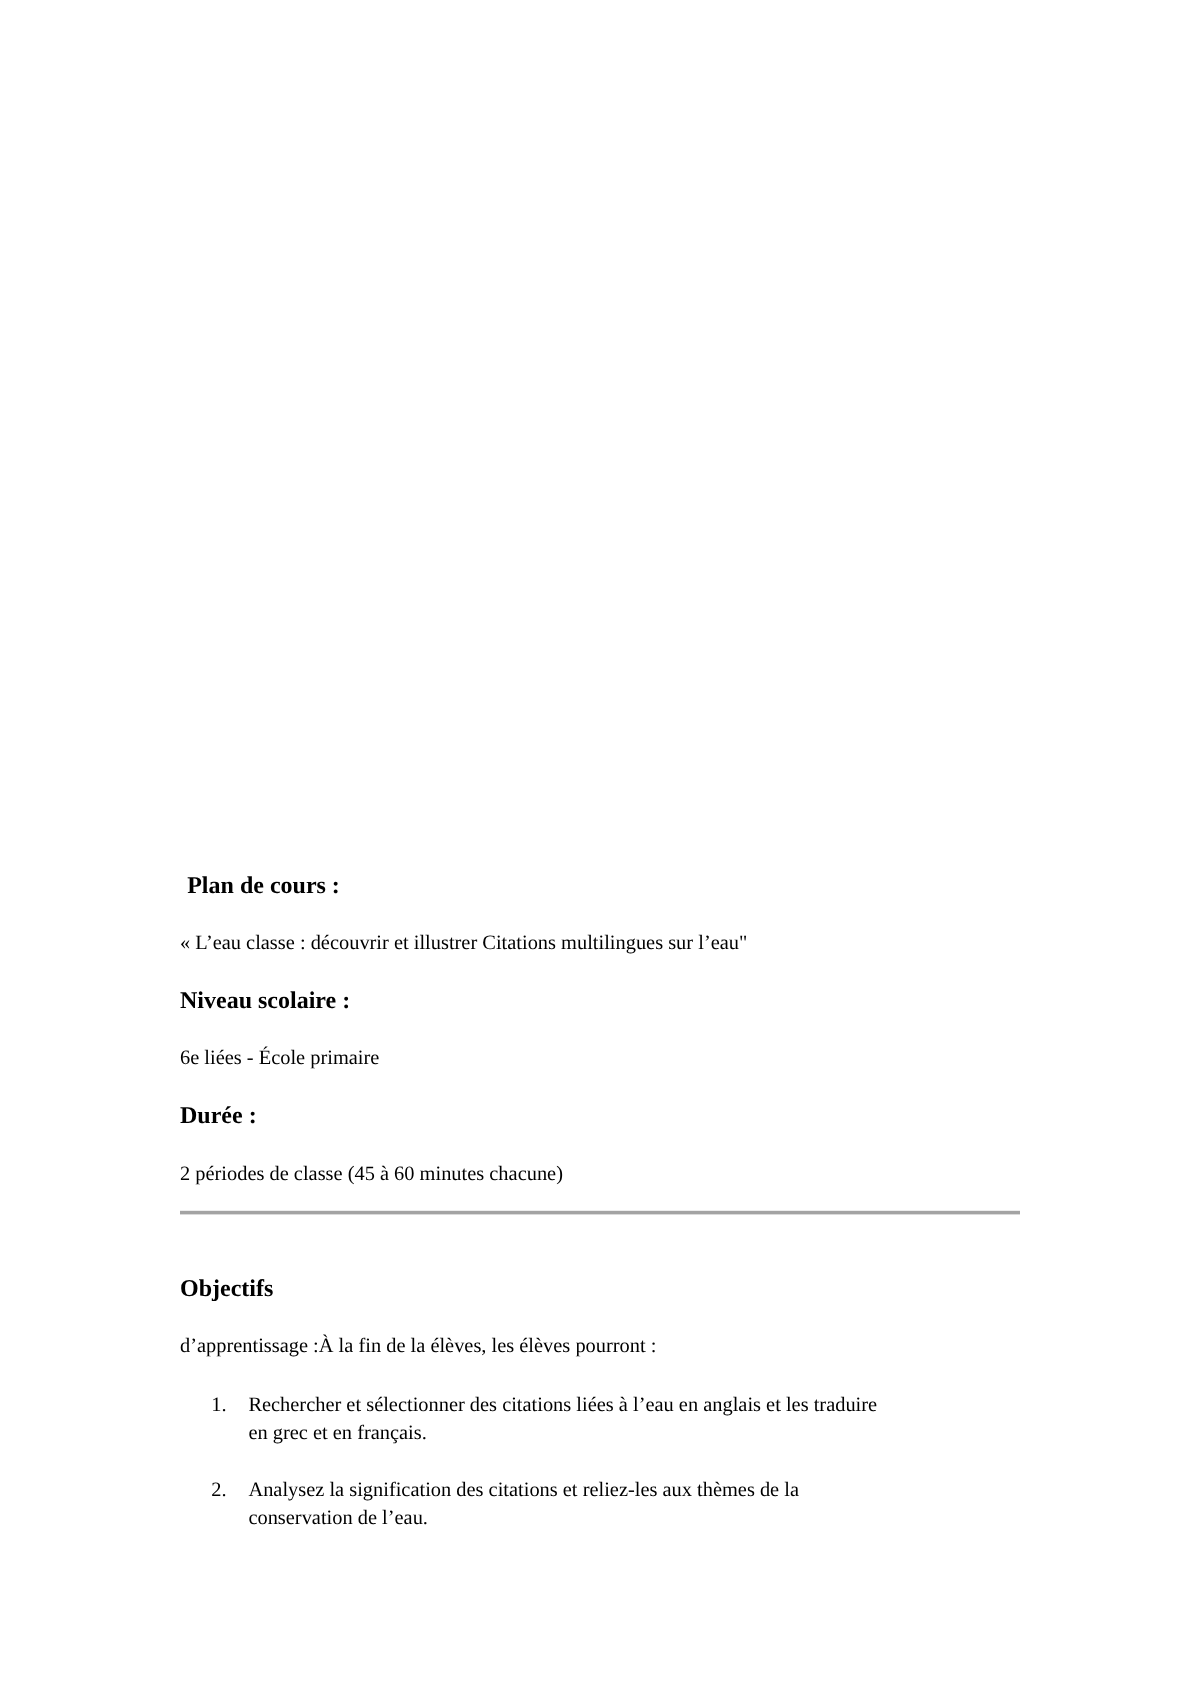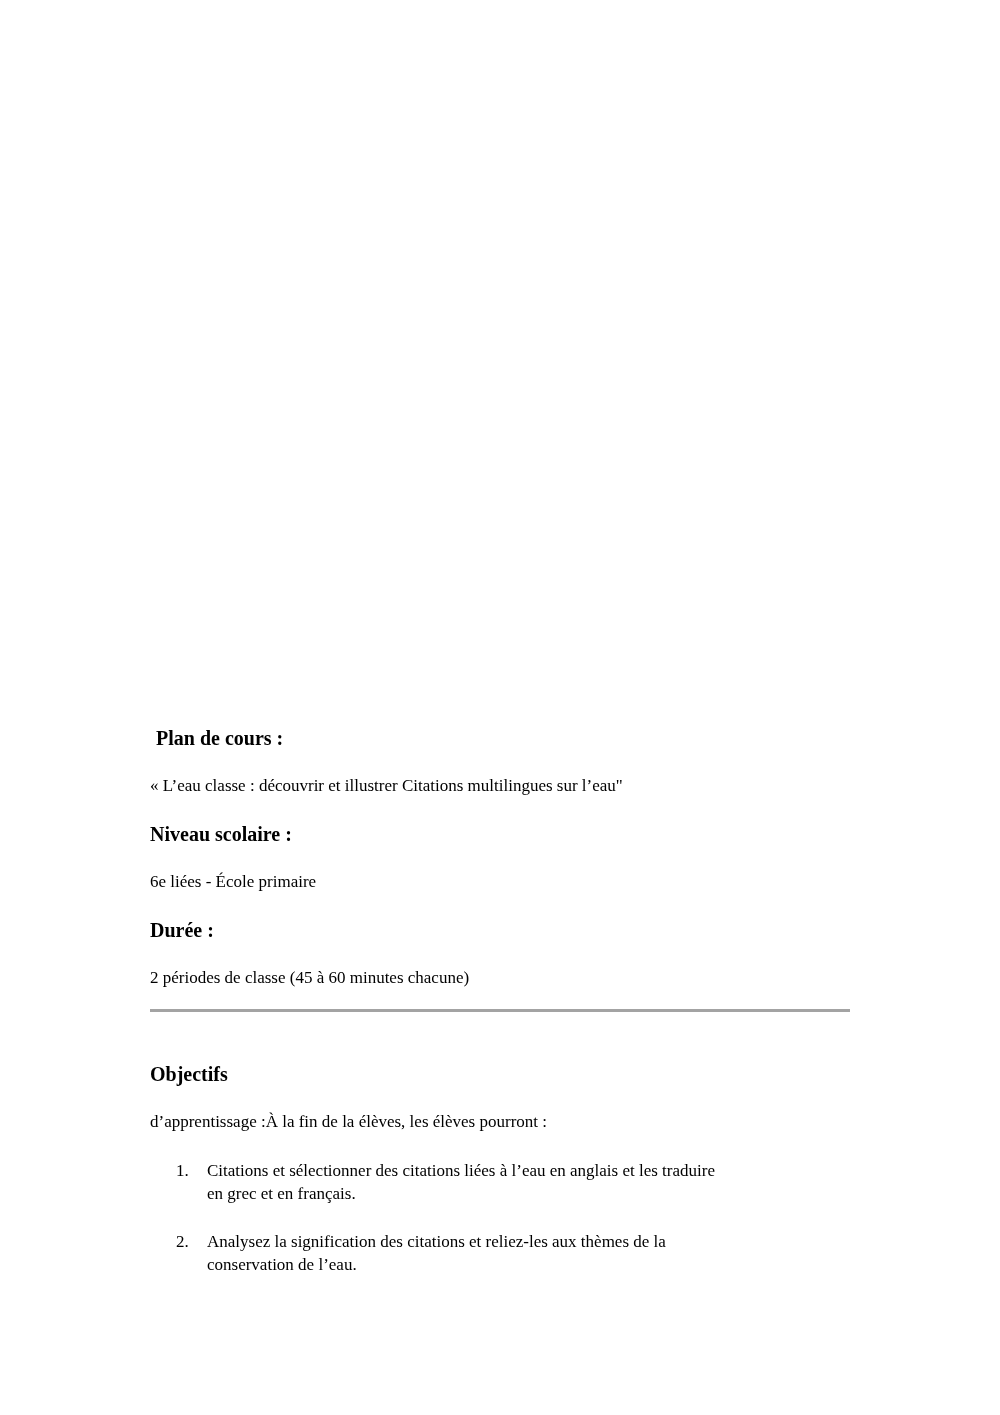--- a/index.html
+++ b/index.html
@@ -89,21 +89,21 @@
 
     <hr class="divider">
 
     <h3 class="doc-heading">Objectifs</h3>
 
     <p class="doc-paragraph">d’apprentissage :À la fin de la élèves, les élèves pourront :</p>
 
     <ol class="objectives-list">
       <li class="objective-item">
         <span class="objective-number">1.</span>
-        <span class="objective-text">Citations et sélectionner des citations liées à l’eau en anglais et les traduire
+        <span class="objective-text">Rechercher et sélectionner des citations liées à l’eau en anglais et les traduire
 en grec et en français.</span>
       </li>
       <li class="objective-item">
         <span class="objective-number">2.</span>
         <span class="objective-text">Analysez la signification des citations et reliez-les aux thèmes de la
 conservation de l’eau.</span>
       </li>
     </ol>
 
   </div>

